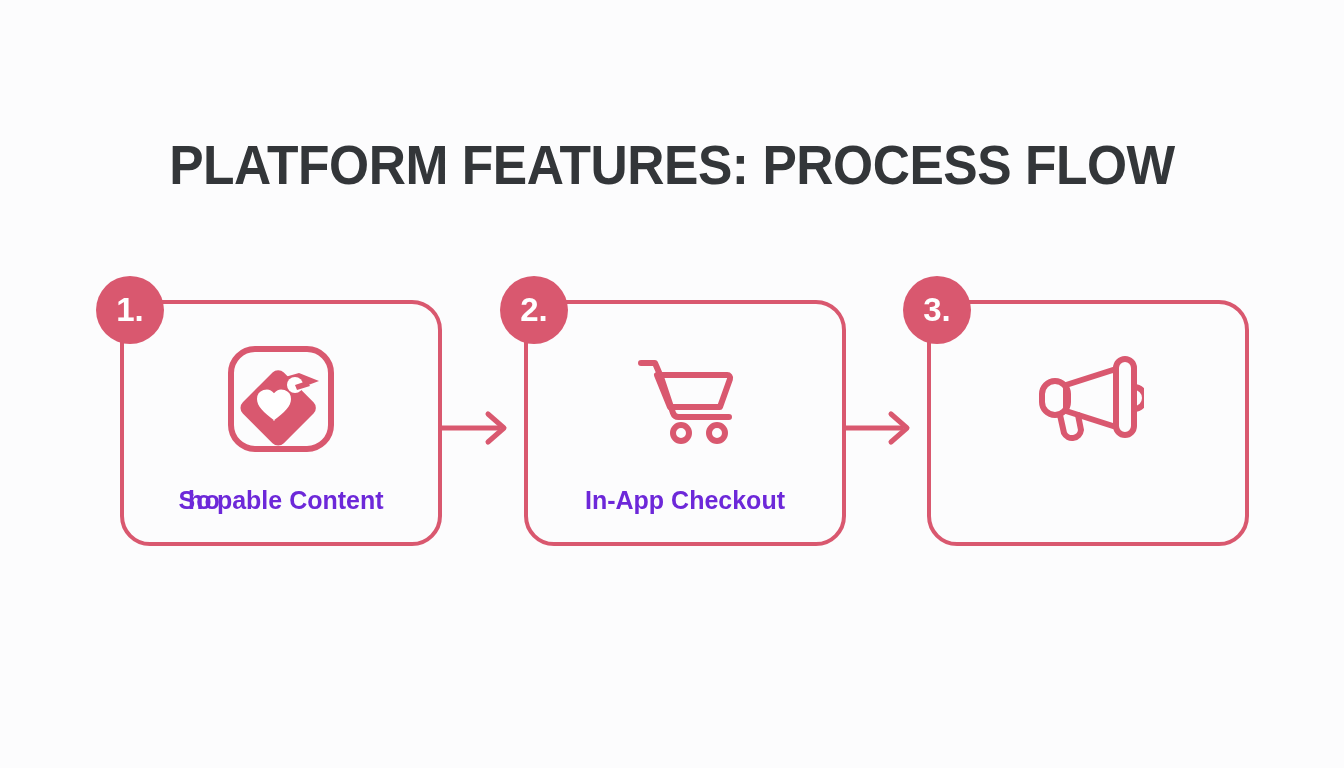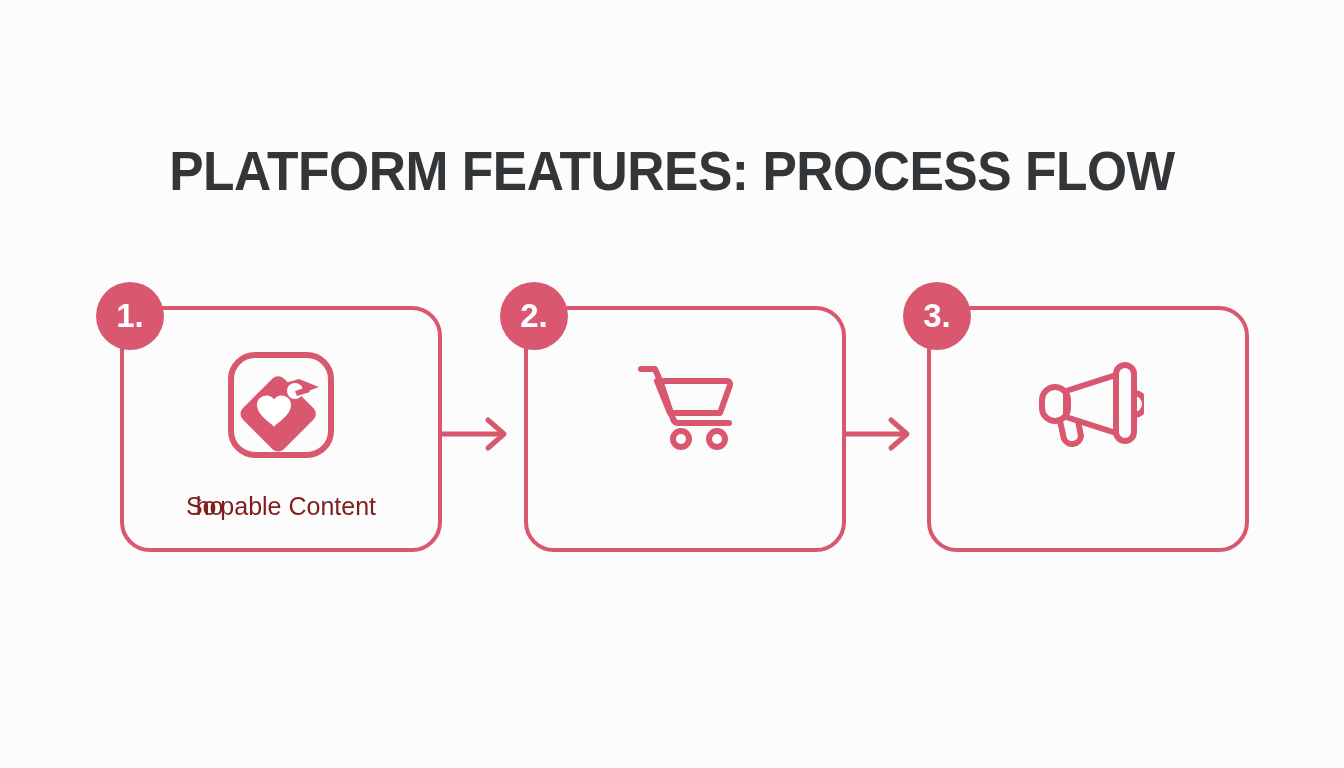--- a/index.html
+++ b/index.html
@@ -11,21 +11,20 @@
     height: 768px;
     background: #fcfcfd;
     font-family: "Liberation Sans", sans-serif;
     overflow: hidden;
   }
   #slide {
     position: relative;
     width: 1344px;
     height: 668px;
     background: #fcfcfd;
-    margin-top: 6px;
   }
 
   
   #page-title {
     position: absolute;
     left: 0;
     top: 132px;
     width: 1344px;
     text-align: center;
     font-family: "Liberation Sans", sans-serif;
@@ -93,23 +92,23 @@
     justify-content: center;
   }
 
   .step-label {
     position: absolute;
     left: 0;
     top: 182px;
     width: 100%;
     text-align: center;
     font-family: "Liberation Sans", sans-serif;
-    font-weight: normal;
+    font-weight: bold;
     font-size: 25px;
-    color: #7f1d1d;
+    color: #6d28d9;
     white-space: nowrap;
   }
   .label-typo .tight {
     letter-spacing: -7px;
     margin-right: 4px;
   }
 
   
   .connector {
     position: absolute;
@@ -169,20 +168,21 @@
           <g fill="none" stroke="#d9586f" stroke-width="6" stroke-linecap="round" stroke-linejoin="round">
             <path d="M12 14 h14 l6 14"></path>
             <path d="M28 26 h70 a3 3 0 0 1 3 4 l-10 28 h-50 z"></path>
             <path d="M32 28 l12 36 a6 6 0 0 0 6 4 h50"></path>
             <circle cx="52" cy="84" r="8"></circle>
             <circle cx="88" cy="84" r="8"></circle>
           </g>
         </svg>
       </div>
 
+      <div class="step-label">In-App Checkout</div>
     </div>
 
     <div class="connector connector-2">
       <svg width="80" height="40" viewBox="0 0 80 40">
         <line x1="0" y1="20" x2="58" y2="20" stroke="#d9586f" stroke-width="5" stroke-linecap="butt"></line>
         <polyline points="46,6 62,20 46,34" fill="none" stroke="#d9586f" stroke-width="5" stroke-linecap="round" stroke-linejoin="round"></polyline>
       </svg>
     </div>
 
     <div class="step step-3">

